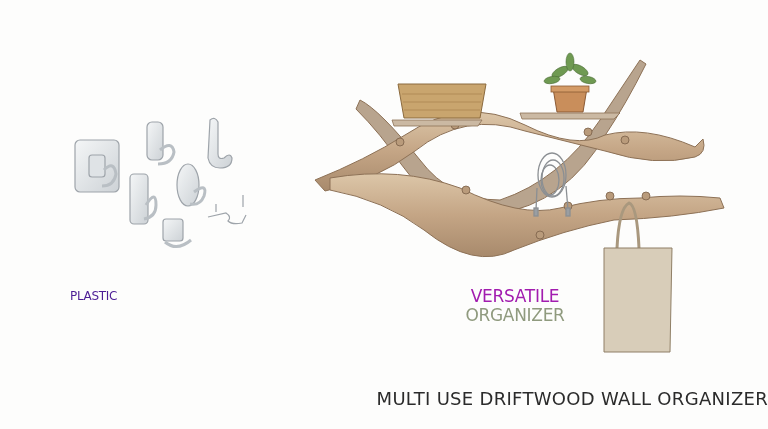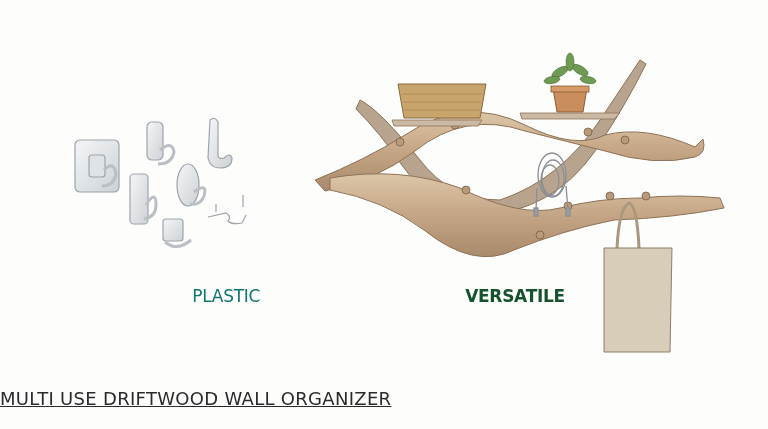--- a/index.html
+++ b/index.html
@@ -4,35 +4,34 @@
 <style>
   html, body { margin: 0; padding: 0; }
   body {
     width: 768px; height: 429px; overflow: hidden;
     background: #fdfdfc; position: relative;
     font-family: "DejaVu Sans", sans-serif;
   }
   .illus { position: absolute; left: 0; top: 0; }
   .label-left {
     position: absolute; left: 70px; top: 287px; width: 190px;
-    text-align: right; color: #0f766e; font-size: 17px; line-height: 19px;
+    text-align: left; color: #4c1d95; font-size: 12px; line-height: 19px;
     letter-spacing: -0.3px; font-family: "DejaVu Sans", sans-serif;
   }
   .label-right {
     position: absolute; left: 440px; top: 287px; width: 150px;
     text-align: center; font-size: 17px; line-height: 19px; letter-spacing: -0.3px;
     font-family: "DejaVu Sans", sans-serif;
   }
-  .label-right .l1, .label-right .l2 { color: #14532d; display:block;font-weight:bold; }
+  .label-right .l1, .label-right .l2 { color: #a21caf; display:block; }
   .label-right .l3 { color: #8f9a7e; display:block; }
   .caption {
     position: absolute; left: 0; width: 768px; top: 388px;
-    text-align: left; color: #2b2b2b; font-size: 18px; letter-spacing: 0.3px;
+    text-align: right; color: #2b2b2b; font-size: 18px; letter-spacing: 0.3px;
     font-family: "DejaVu Sans", sans-serif;
-    text-decoration: underline;
   }
 </style>
 </head>
 <body>
 
 <svg class="illus" width="768" height="429" viewBox="0 0 768 429">
   <defs>
     <linearGradient id="woodg" x1="0" y1="0" x2="0" y2="1">
       <stop offset="0" stop-color="#dcc6a8"></stop>
       <stop offset="0.5" stop-color="#c4a585"></stop>
@@ -142,15 +141,16 @@
     </g>
   </g>
 </svg>
 
 <div class="label-left">
   <span style="display:block">PLASTIC</span>
 </div>
 
 <div class="label-right">
   <span class="l1">VERSATILE</span>
+  <span class="l3">ORGANIZER</span>
 </div>
 
 <div class="caption">MULTI USE DRIFTWOOD WALL ORGANIZER</div>
 
 </body></html>

